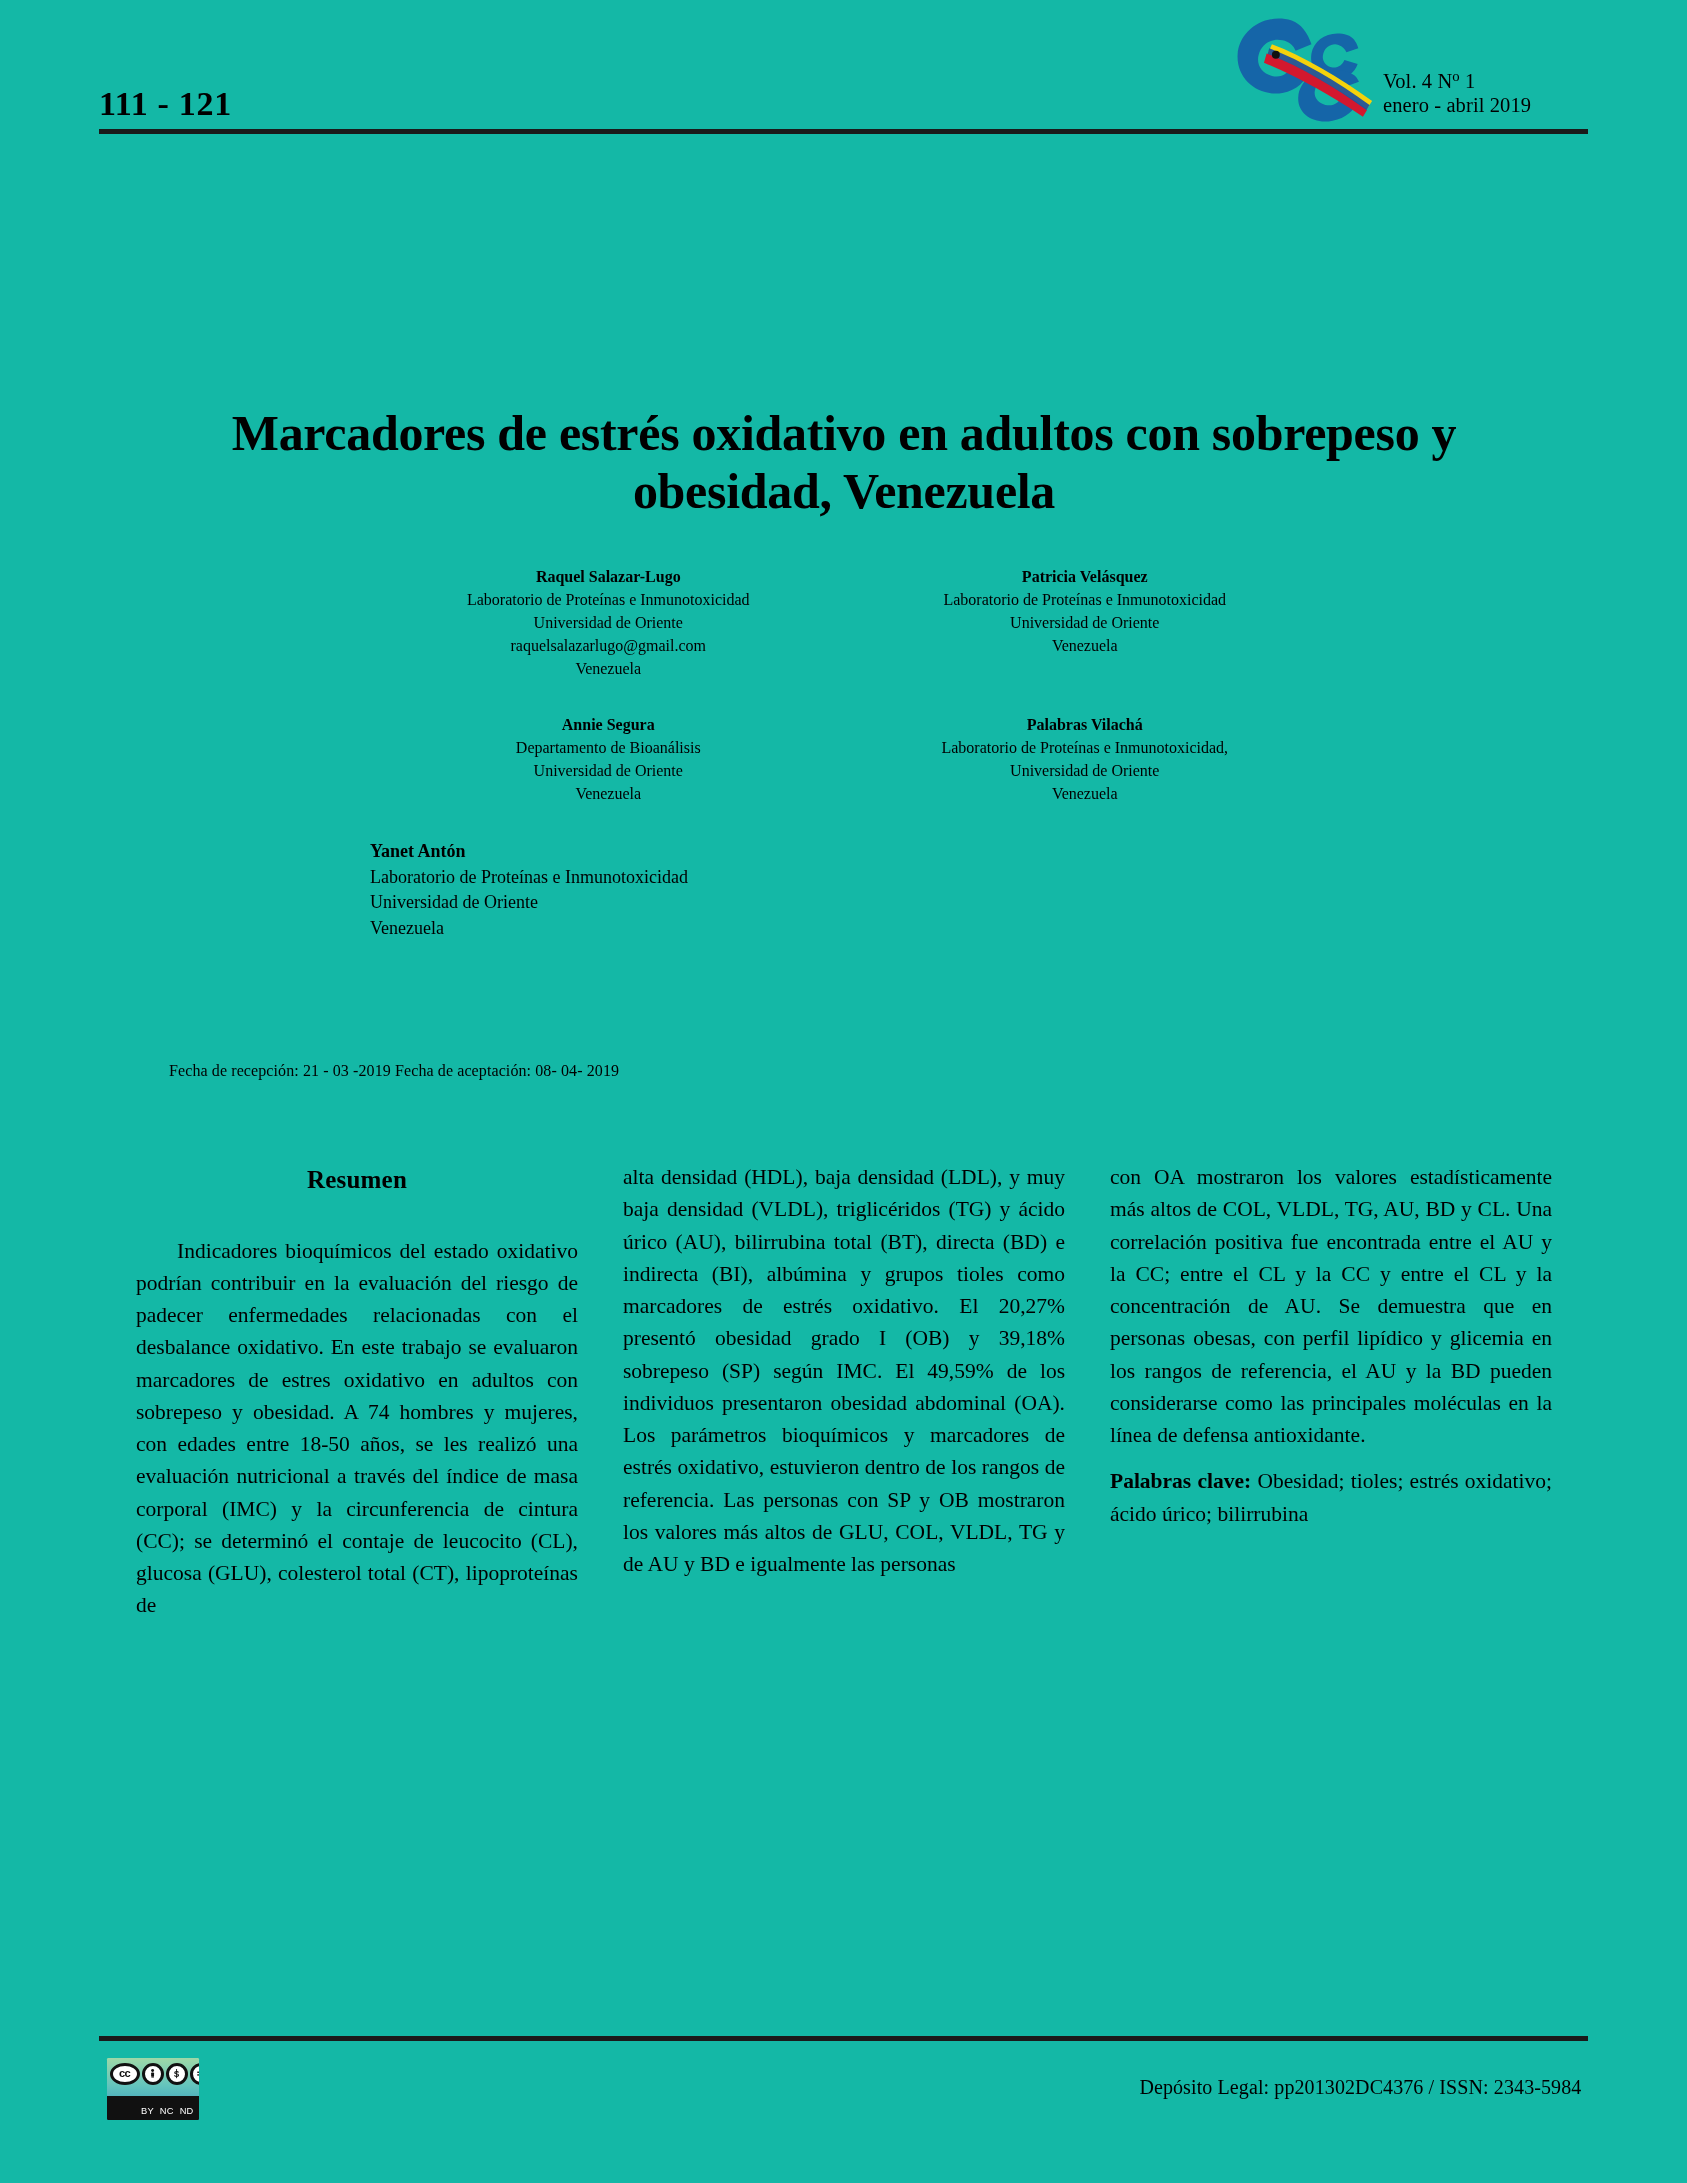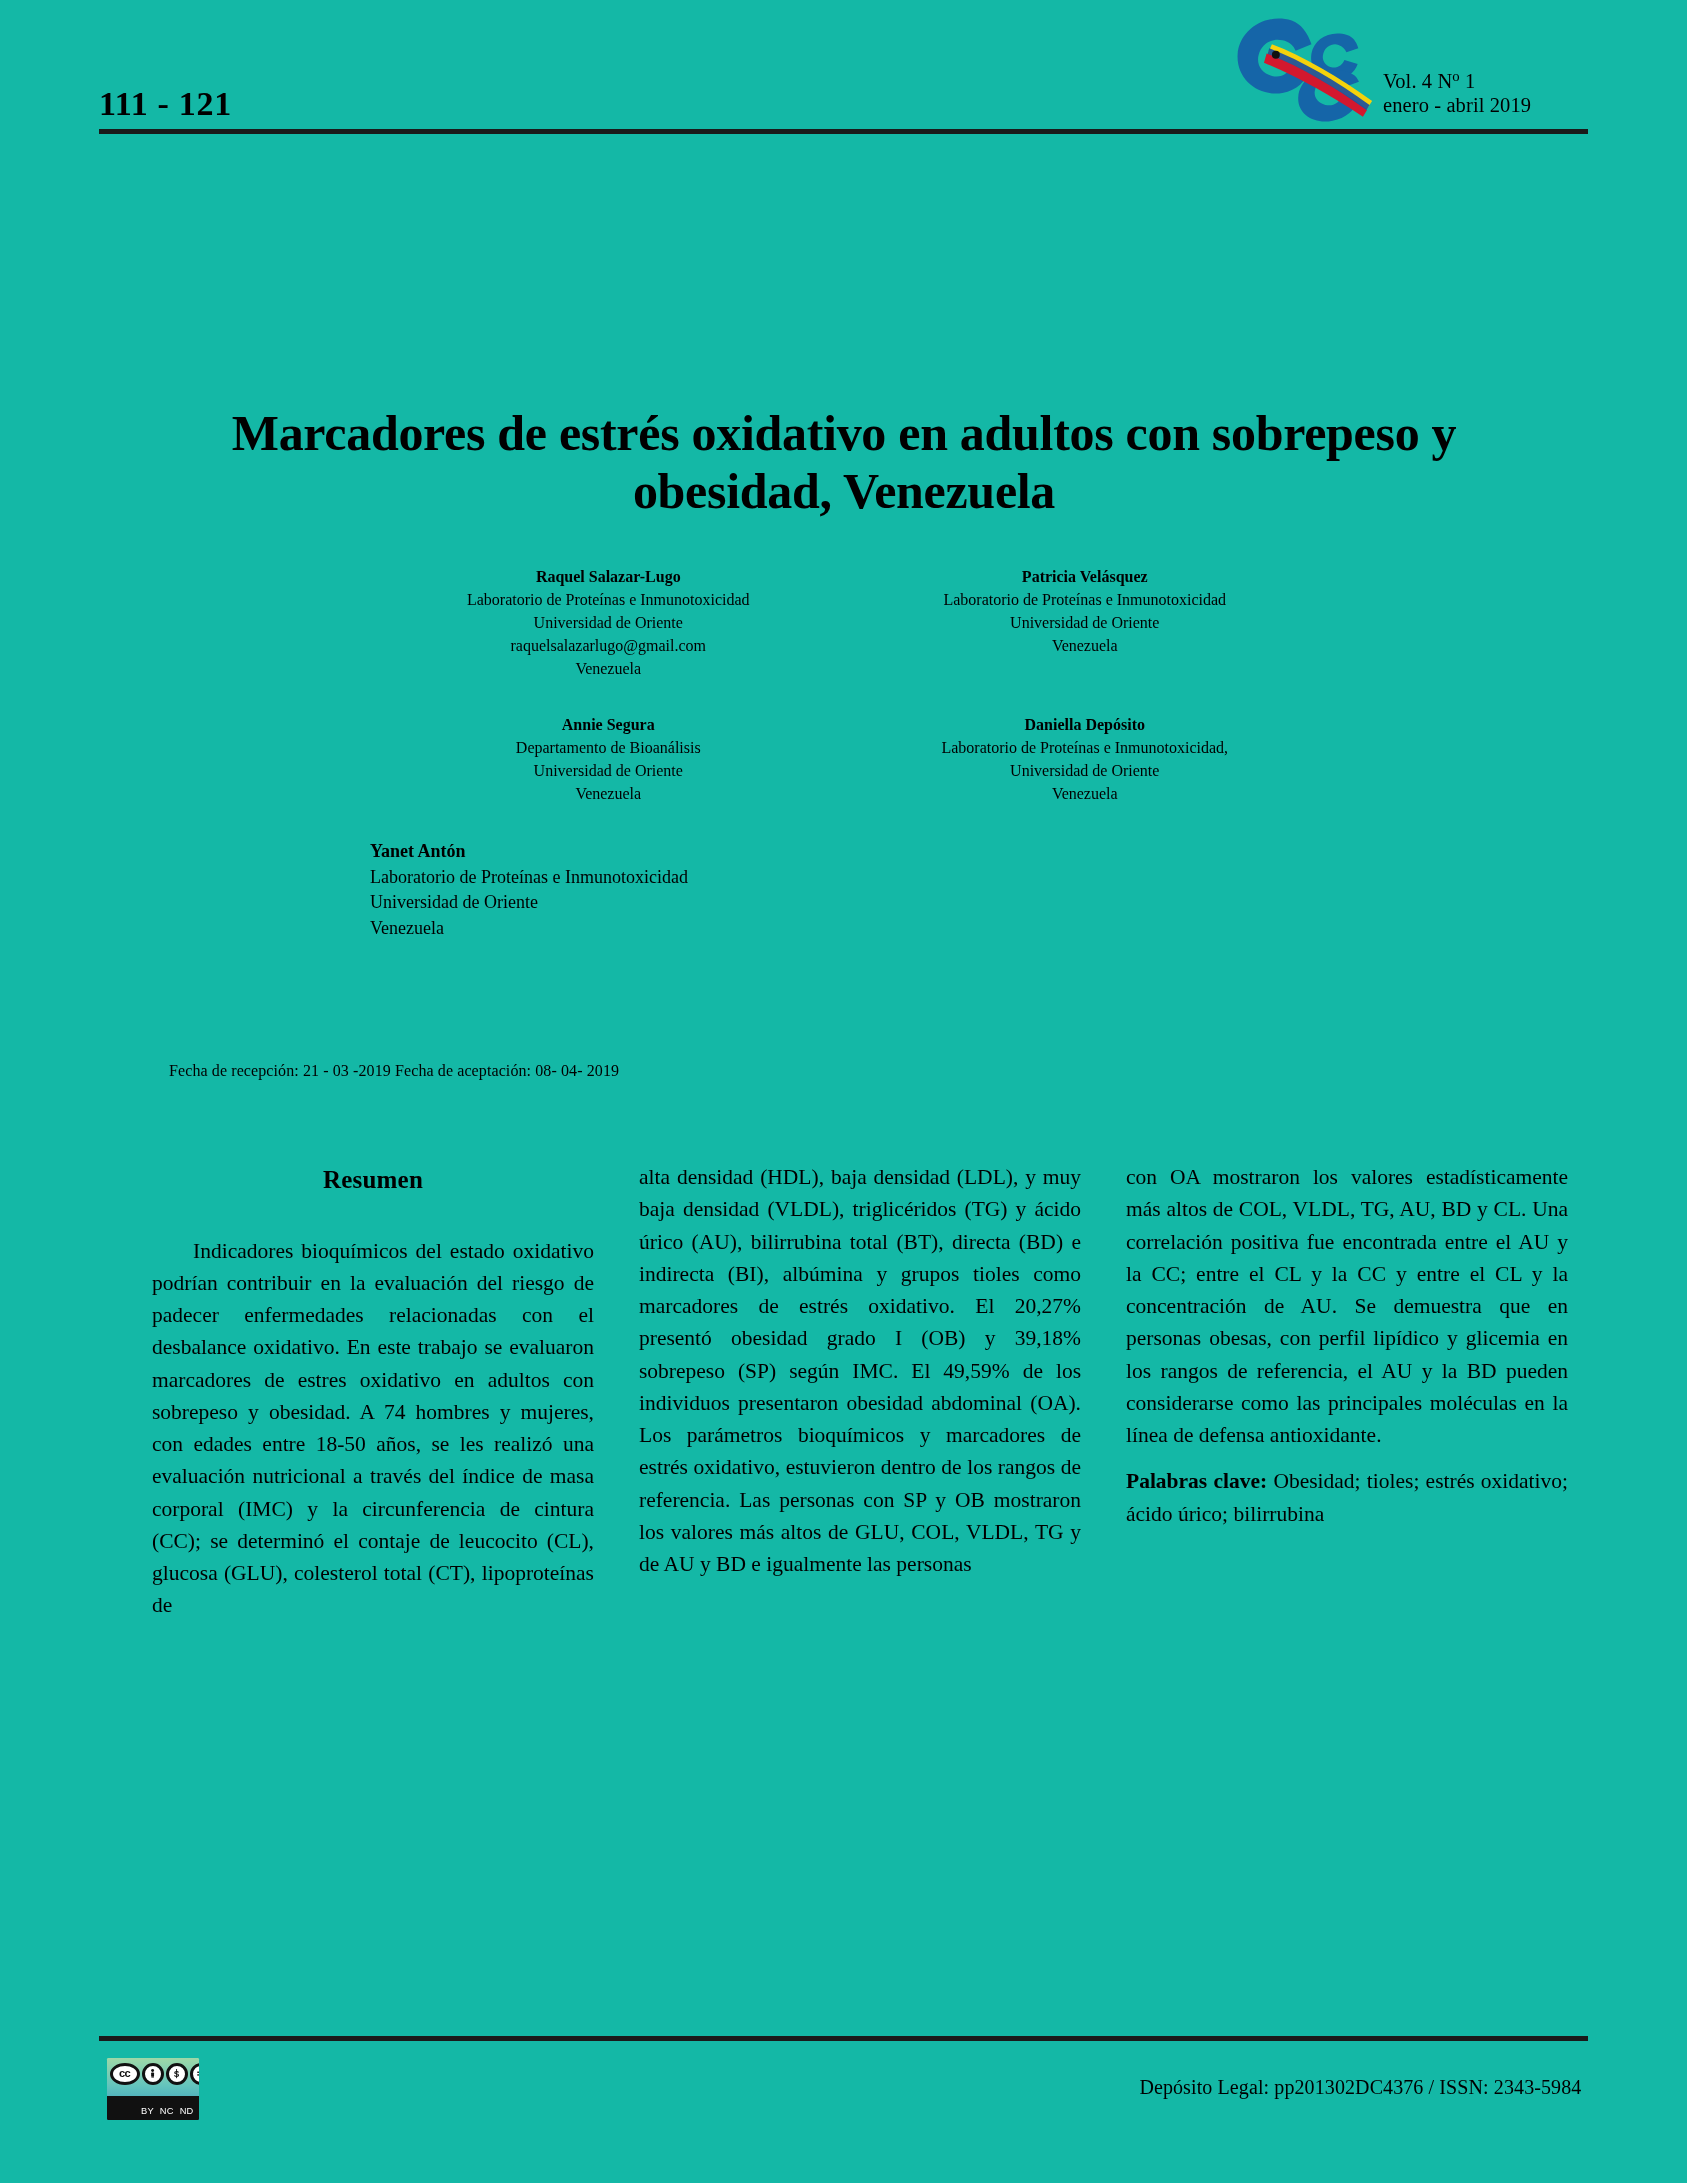--- a/index.html
+++ b/index.html
@@ -126,21 +126,21 @@
     width: 1350px;
     text-align: left;
     font-size: 16px;
     font-weight: normal;
     letter-spacing: 0.1px;
   }
 
   
   .columns {
     position: absolute;
-    left: 152px;
+    left: 136px;
     top: 1161px;
     width: 1416px;
     display: flex;
     gap: 45px;
   }
   .col {
     width: 442px;
     font-size: 21.5px;
     line-height: 1.50;
     text-align: justify;
@@ -301,21 +301,21 @@
     </div>
 
     <div class="author-row">
       <div class="author-block">
         <span class="name">Annie Segura</span>
         <span class="line">Departamento de Bioanálisis</span>
         <span class="line">Universidad de Oriente</span>
         <span class="line">Venezuela</span>
       </div>
       <div class="author-block">
-        <span class="name">Daniella Depósito</span>
+        <span class="name">Palabras Vilachá</span>
         <span class="line">Laboratorio de Proteínas e Inmunotoxicidad,</span>
         <span class="line">Universidad de Oriente</span>
         <span class="line">Venezuela</span>
       </div>
     </div>
 
     <div class="author-single">
       <span class="name">Yanet Antón</span>
       <span class="line">Laboratorio de Proteínas e Inmunotoxicidad</span>
       <span class="line">Universidad de Oriente</span>

